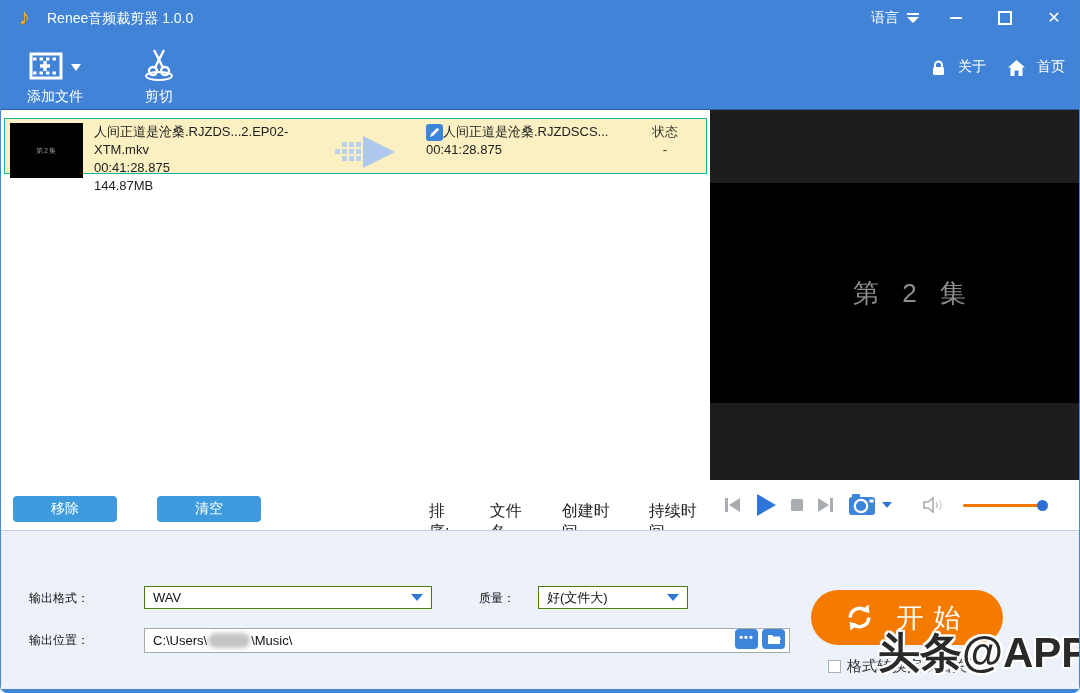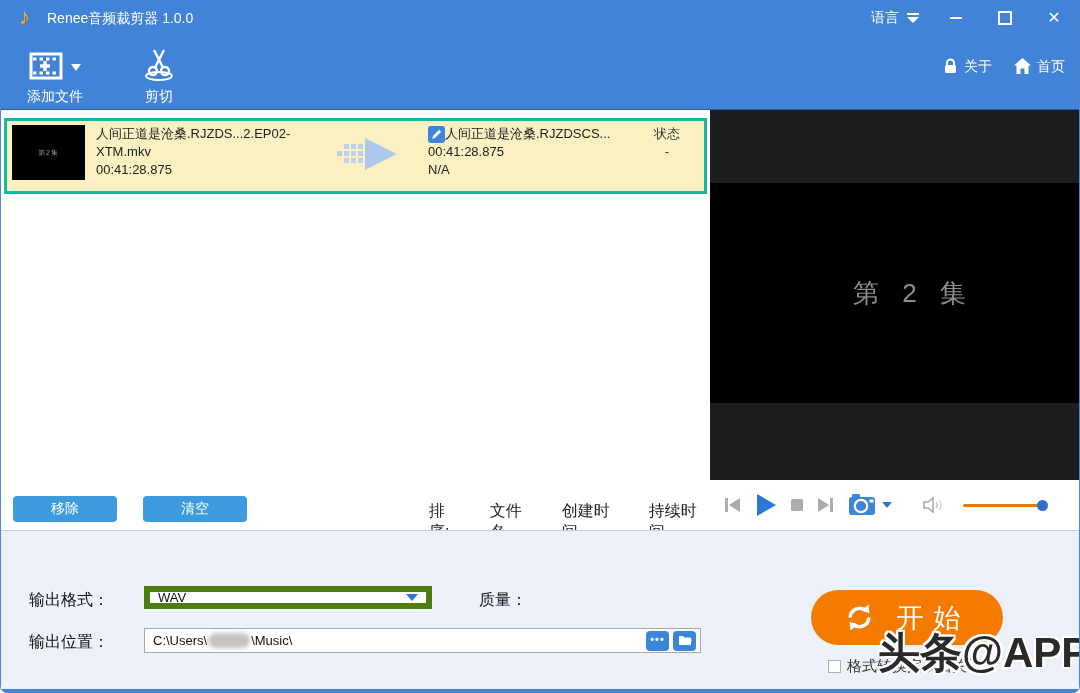--- a/index.html
+++ b/index.html
@@ -21,66 +21,66 @@
   .min-glyph{width:12px;height:2px;background:#fff;}
   .max-glyph{width:10px;height:10px;border:2px solid #fff;}
   .close-glyph{font-size:16px;line-height:1;color:#fff;}
 
   .tool{position:absolute;top:42px;text-align:center;color:#fff;}
   .tool .ticon{height:40px;display:flex;align-items:flex-end;justify-content:center;gap:4px;}
   .tool .tlabel{font-size:14px;margin-top:6px;color:#fff;}
   .tool-add{left:16px;width:76px;}
   .tool-cut{left:128px;width:60px;}
   .hdr-links{position:absolute;right:14px;top:58px;display:flex;gap:22px;align-items:center;}
-  .hdr-link{display:flex;align-items:flex-start;gap:6px;color:#fff;font-size:14px;}
+  .hdr-link{display:flex;align-items:flex-end;gap:12px;color:#fff;font-size:14px;}
 
   
   .main{position:absolute;left:0;top:110px;width:100%;height:420px;}
   .list-panel{position:absolute;left:0;top:0;width:709px;height:420px;background:#fff;}
 
-  .file-row{position:absolute;left:3px;top:8px;width:703px;height:76px;background:#faf0c2;
-    border:3px solid #14b8a6;box-sizing:border-box;}
+  .file-row{position:absolute;left:3px;top:8px;width:703px;height:56px;background:#faf0c2;
+    border:1px solid #14b8a6;box-sizing:border-box;}
   .thumb{position:absolute;left:5px;top:4px;width:73px;height:55px;background:#000;
     display:flex;align-items:center;justify-content:center;}
   .thumb-label{color:#9a9a9a;font-size:7px;letter-spacing:1px;}
   .src-col{position:absolute;left:89px;top:4px;width:240px;font-size:13px;color:#222;line-height:18px;}
   .transfer-arrow{position:absolute;left:330px;top:15px;}
   .out-col{position:absolute;left:421px;top:4px;width:200px;font-size:13px;color:#222;line-height:18px;}
   .out-name{display:flex;align-items:center;}
   .status-col{position:absolute;left:630px;top:4px;width:60px;text-align:center;font-size:13px;
     color:#333;line-height:18px;}
 
   .btn{position:absolute;top:386px;width:104px;height:26px;background:#3e9cde;color:#fff;
     font-size:14px;border:none;border-radius:4px;display:flex;align-items:center;justify-content:center;}
-  .btn-remove{left:12px;} .btn-clear{left:142px;}
+  .btn-remove{left:12px;} .btn-clear{left:156px;}
   .sort-row{position:absolute;left:428px;top:391px;display:flex;gap:26px;font-size:16px;color:#222;}
   .sort-label{color:#222;}
 
   
   .preview{position:absolute;left:709px;top:0;width:371px;height:420px;padding-left:36px;}
   .video{position:absolute;left:0;top:0;width:100%;height:370px;background:#1d1d20;}
   .video-black{position:absolute;left:0;top:73px;width:100%;height:220px;background:#000;
     display:flex;align-items:center;justify-content:center;}
   .overlay-text{color:#8e8e8e;font-size:26px;letter-spacing:8px;}
   .controls{position:absolute;left:0;top:370px;width:100%;height:50px;background:#fff;
     display:flex;align-items:center;padding-left:14px;box-sizing:border-box;gap:14px;}
   .pc{display:flex;align-items:center;justify-content:center;}
   .vol-slider{position:relative;width:82px;height:3px;background:#f57900;border-radius:2px;margin-left:4px;}
   .vol-thumb{position:absolute;right:-3px;top:-4px;width:11px;height:11px;border-radius:50%;background:#2e6fd4;}
   .snap-caret{width:0;height:0;border:5px solid transparent;border-top:6px solid #2e76d6;margin-top:5px;}
 
   
   .bottom{position:absolute;left:0;top:530px;width:100%;height:159px;background:#edf1f9;
     border-top:1px solid #c5d0e4;box-sizing:border-box;}
-  .flabel{position:absolute;font-size:16px;color:#111;}
-  .select{position:absolute;height:23px;background:#fff;border:6px solid #4d7c0f;box-sizing:border-box;
+  .flabel{position:absolute;font-size:12px;color:#111;}
+  .select{position:absolute;height:23px;background:#fff;border:1px solid #4d7c0f;box-sizing:border-box;
     display:flex;align-items:center;font-size:13px;color:#111;padding:0 8px;justify-content:space-between;}
   .sel-caret{width:0;height:0;border:6px solid transparent;border-top:7px solid #2e76d6;margin-top:6px;}
-  .pathfield{position:absolute;left:143px;top:97px;width:557px;height:25px;background:#fff;
-    border:1px solid #a9a9a9;box-sizing:border-box;display:flex;align-items:center;
+  .pathfield{position:absolute;left:143px;top:97px;width:646px;height:25px;background:#fff;
+    border:1px solid #a9a9a9;box-sizing:border-box;display:flex;
     font-size:13px;color:#111;padding:0 4px 0 8px;}
   .pathtext{flex:1;display:flex;align-items:center;white-space:pre;}
   .blurred{display:inline-block;width:42px;height:15px;background:#c4c4c4;border-radius:8px;
     filter:blur(2px);margin:0 1px;}
   .fieldbtn{width:23px;height:20px;background:#3d85db;border-radius:4px;display:flex;
     align-items:center;justify-content:center;color:#fff;margin-left:4px;flex:none;}
   .dots{font-size:11px;font-weight:bold;letter-spacing:1px;line-height:8px;margin-top:-4px;}
 
   .start-btn{position:absolute;left:810px;top:59px;width:192px;height:55px;background:#f57a00;
     border:none;border-radius:28px;display:flex;align-items:center;justify-content:center;gap:16px;}
@@ -175,20 +175,21 @@
 
     <div class="list-panel">
 
       <div class="file-row">
         <div class="thumb">
           <span class="thumb-label">第2集</span>
         </div>
         <div class="src-col">
           <div>人间正道是沧桑.RJZDS...2.EP02-XTM.mkv</div>
           <div>00:41:28.875</div>
+          <div>144.87MB</div>
         </div>
         <div class="transfer-arrow">
           <svg width="62" height="36" viewBox="0 0 62 36">
             <g fill="#bcd1ee">
               <rect x="0" y="15" width="5" height="5"></rect>
               <rect x="7" y="8" width="5" height="5"></rect>
                 <rect x="7" y="15" width="5" height="5"></rect>
                 <rect x="7" y="22" width="5" height="5"></rect>
               <rect x="14" y="8" width="5" height="5"></rect>
                 <rect x="14" y="15" width="5" height="5"></rect>
@@ -202,21 +203,20 @@
         </div>
         <div class="out-col">
           <div class="out-name">
             <svg width="17" height="17">
               <rect width="17" height="17" rx="3" fill="#3d85db"></rect>
               <path d="M4 13l1.2-3.2 6-6 2 2-6 6z" fill="#fff"></path>
             </svg>
             <span>人间正道是沧桑.RJZDSCS...</span>
           </div>
           <div>00:41:28.875</div>
-          <div>N/A</div>
         </div>
         <div class="status-col">
           <div>状态</div>
           <div>-</div>
         </div>
       </div>
 
       <button class="btn btn-remove">移除</button>
       <button class="btn btn-clear">清空</button>
 
@@ -281,20 +281,24 @@
   </div>
 
   <div class="bottom">
     <span class="flabel" style="left:28px;top:59px">输出格式：</span>
     <div class="select" style="left:143px;top:55px;width:288px">
       <span>WAV</span>
       <span class="sel-caret"></span>
     </div>
 
     <span class="flabel" style="left:478px;top:59px">质量：</span>
+    <div class="select" style="left:537px;top:55px;width:150px">
+      <span>好(文件大)</span>
+      <span class="sel-caret"></span>
+    </div>
 
     <span class="flabel" style="left:28px;top:101px">输出位置：</span>
     <div class="pathfield">
       <span class="pathtext"><span>C:\Users\</span><span class="blurred"></span><span>\Music\</span></span>
       <span class="fieldbtn">
           <span class="dots">•••</span>
         </span>
       <span class="fieldbtn">
         <svg width="14" height="11" viewBox="0 0 14 11">
           <path d="M1 1h4.2l1.2 1.6H13V10H1z" fill="#fff"></path>

